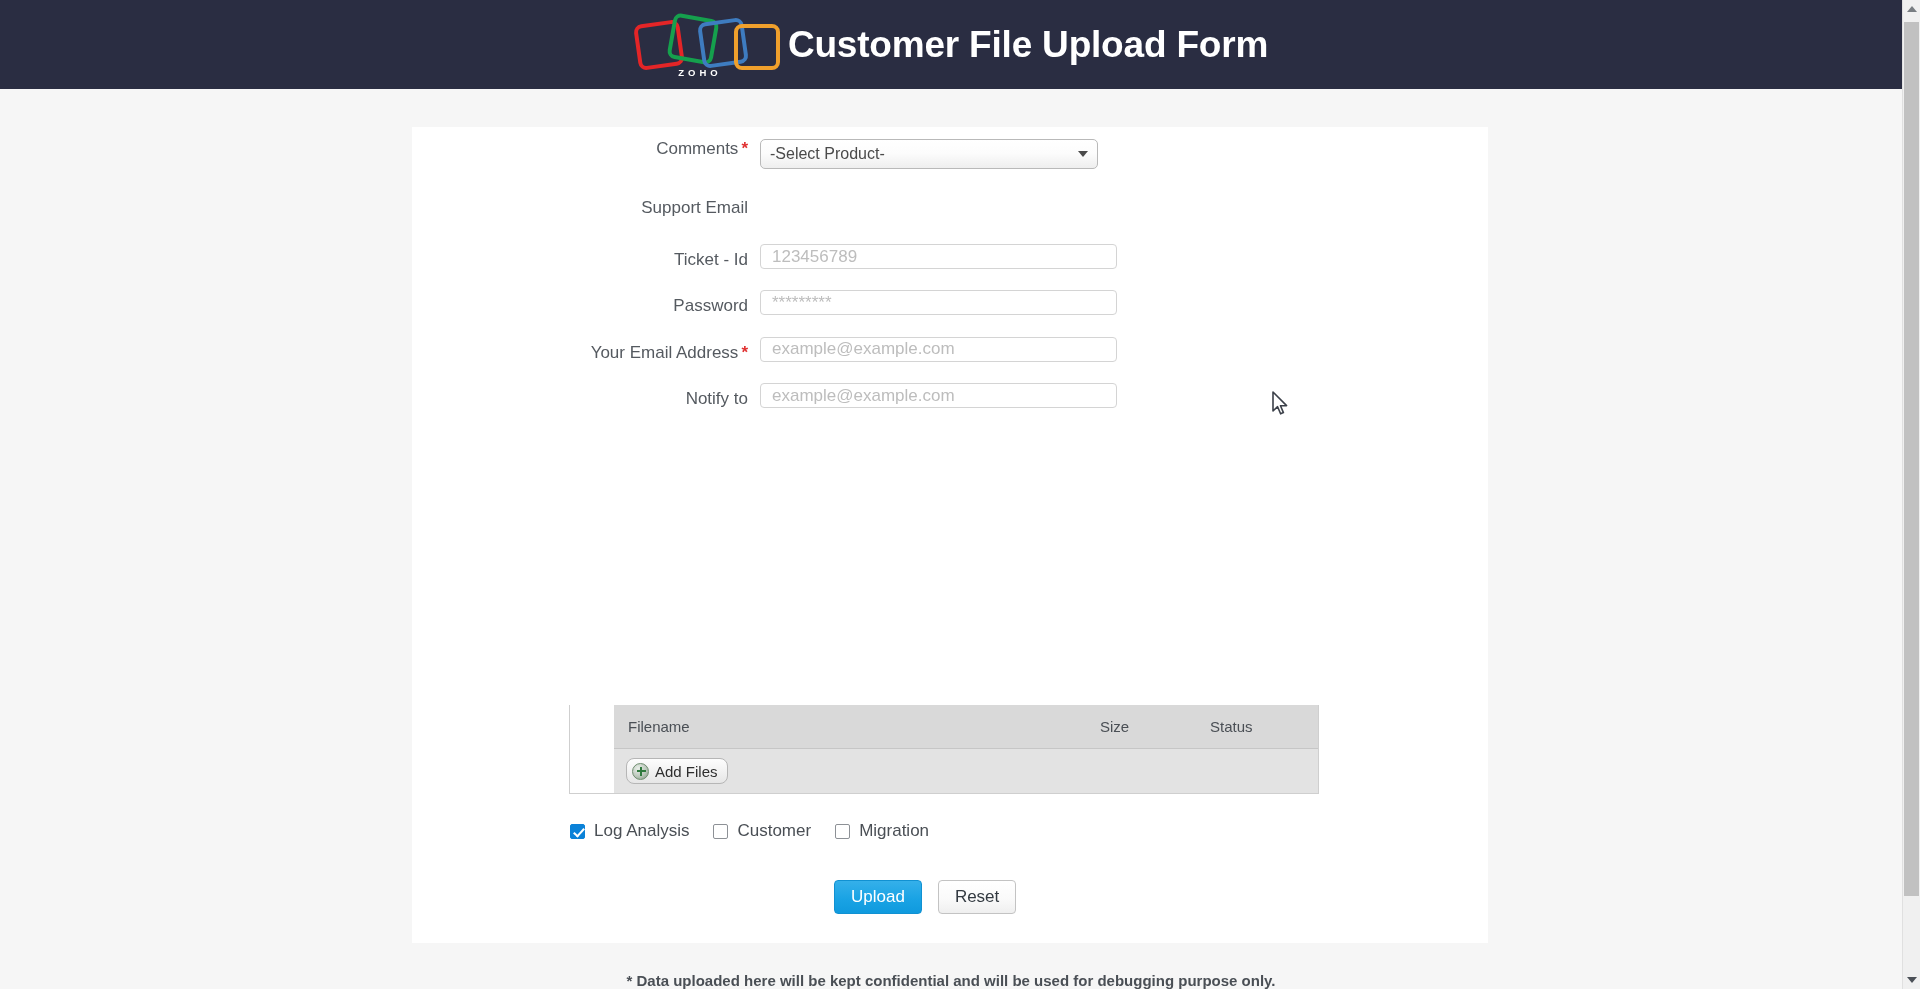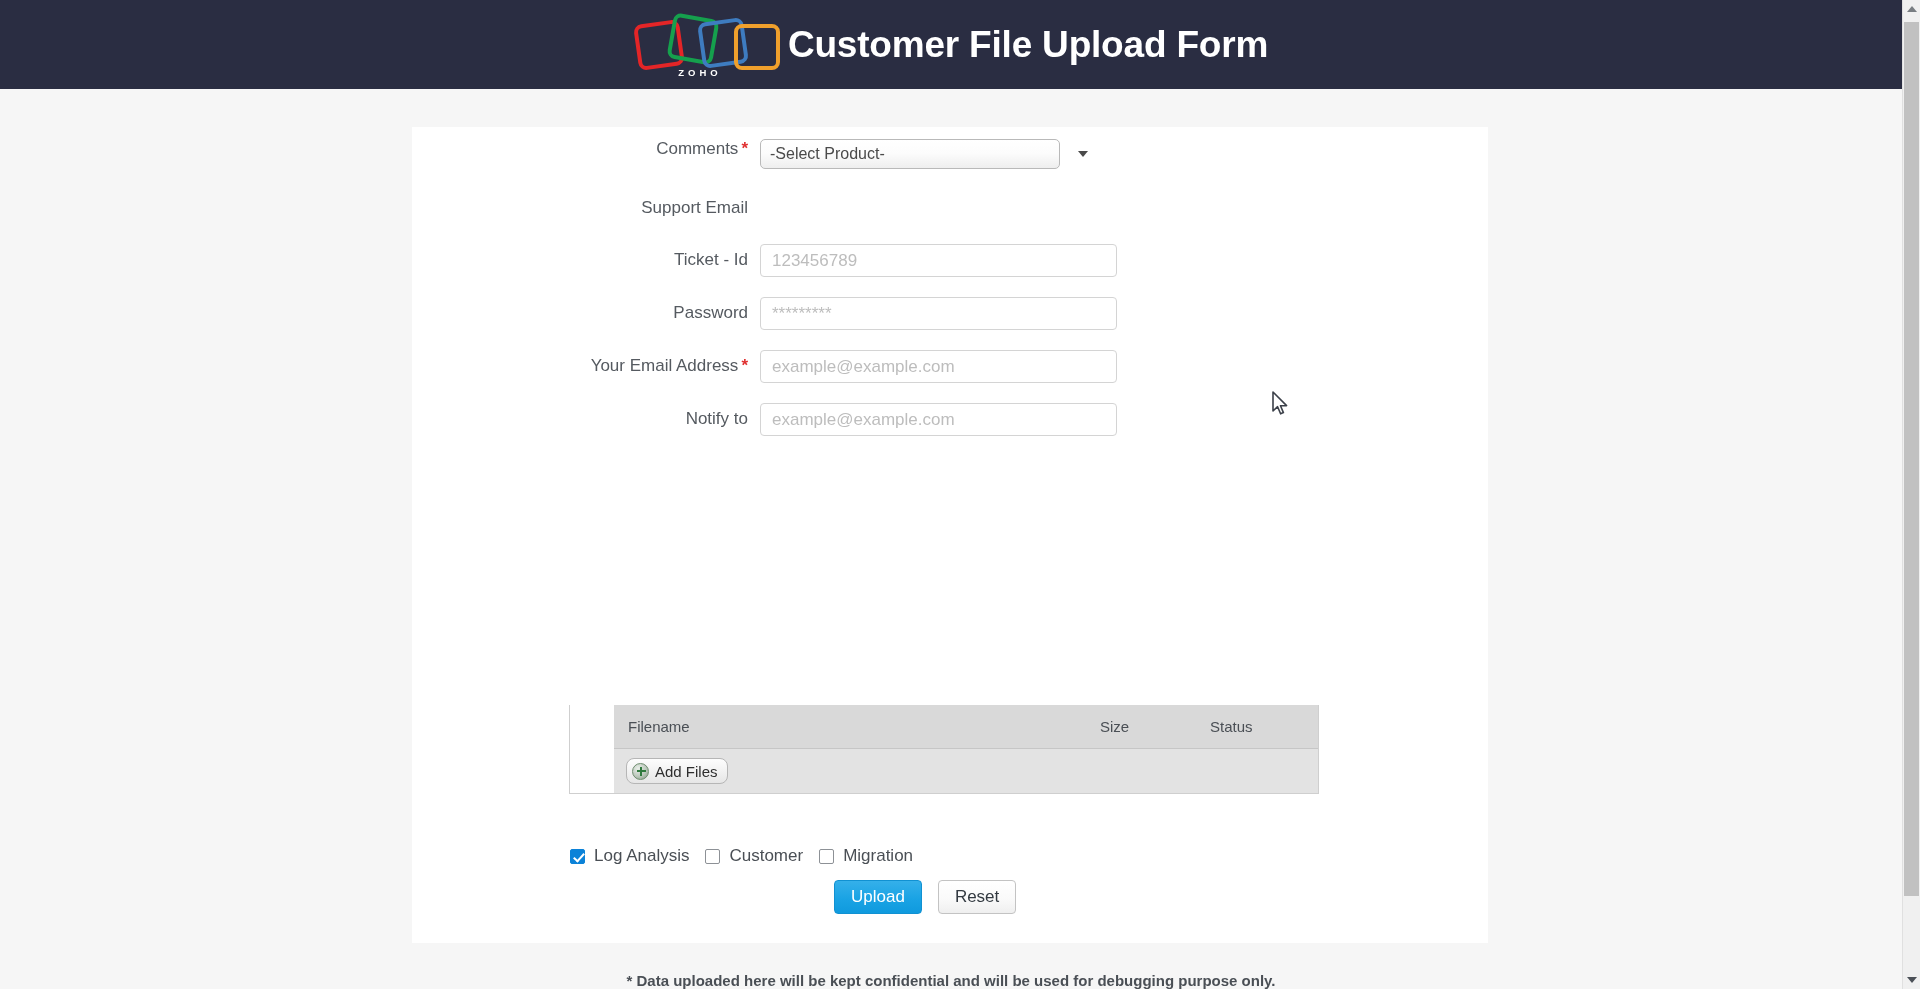--- a/index.html
+++ b/index.html
@@ -95,40 +95,40 @@
     color: #555a60;
     font-size: 17px;
     line-height: 1.2;
     white-space: nowrap;
   }
   .req { color: #e03131; font-size: 17px; margin-left: 3px; font-weight: bold; }
   .fld-col { flex: 1; }
 
   .txt-input {
     width: 357px;
-    height: 33px;
+    height: 25px;
     border: 1px solid #d4d4d4;
     border-radius: 4px;
     padding: 0 11px;
     font-size: 17px;
     color: #333;
     background: #fff;
     outline: none;
     font-family: "Liberation Sans", sans-serif;
   }
   .txt-input::placeholder { color: #bdbdbd; opacity: 1; }
 
   
   .select-wrap {
     position: relative;
     width: 338px;
     height: 30px;
   }
   .sel {
-    width: 300px;
+    width: 338px;
     height: 30px;
     border: 1px solid #b9b9b9;
     border-radius: 5px;
     background: linear-gradient(#ffffff 0%, #fcfcfc 48%, #eeeeee 100%);
     font-size: 16px;
     color: #4a4a4a;
     padding: 0 26px 0 9px;
     line-height: 28px;
     font-family: "Liberation Sans", sans-serif;
     white-space: nowrap;
@@ -236,24 +236,24 @@
     position: absolute;
     background: #2f7a3d;
   }
   #add-files-icon::before { left: 6.5px; top: 3px;  width: 2px; height: 9px; }
   #add-files-icon::after  { left: 3.5px; top: 6px;  width: 9px; height: 2px; }
 
   
   #checkbox-row {
     position: absolute;
     left: 158px;
-    top: 719px;
+    top: 694px;
     display: flex;
     align-items: center;
-    gap: 16px;
+    gap: 24px;
   }
   .cb-item { display: flex; align-items: center; gap: 9px; }
   .cb {
     width: 15px; height: 15px;
     border: 1px solid #8d9196;
     border-radius: 2px;
     background: #fff;
     position: relative;
     flex: none;
     cursor: pointer;

